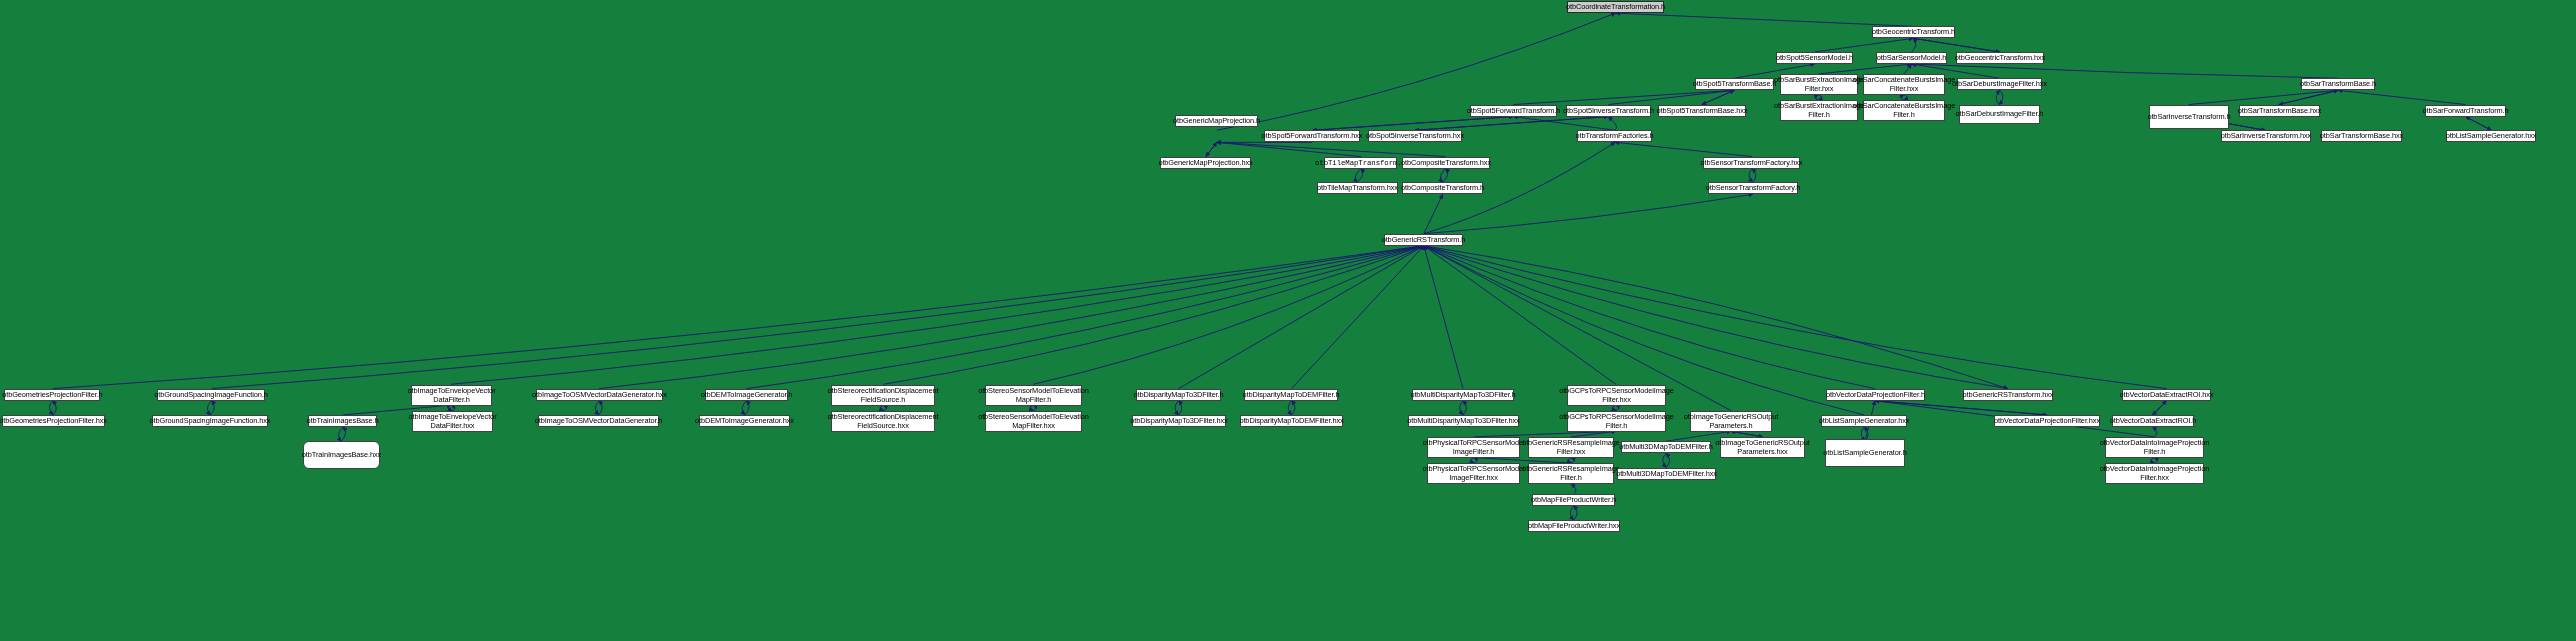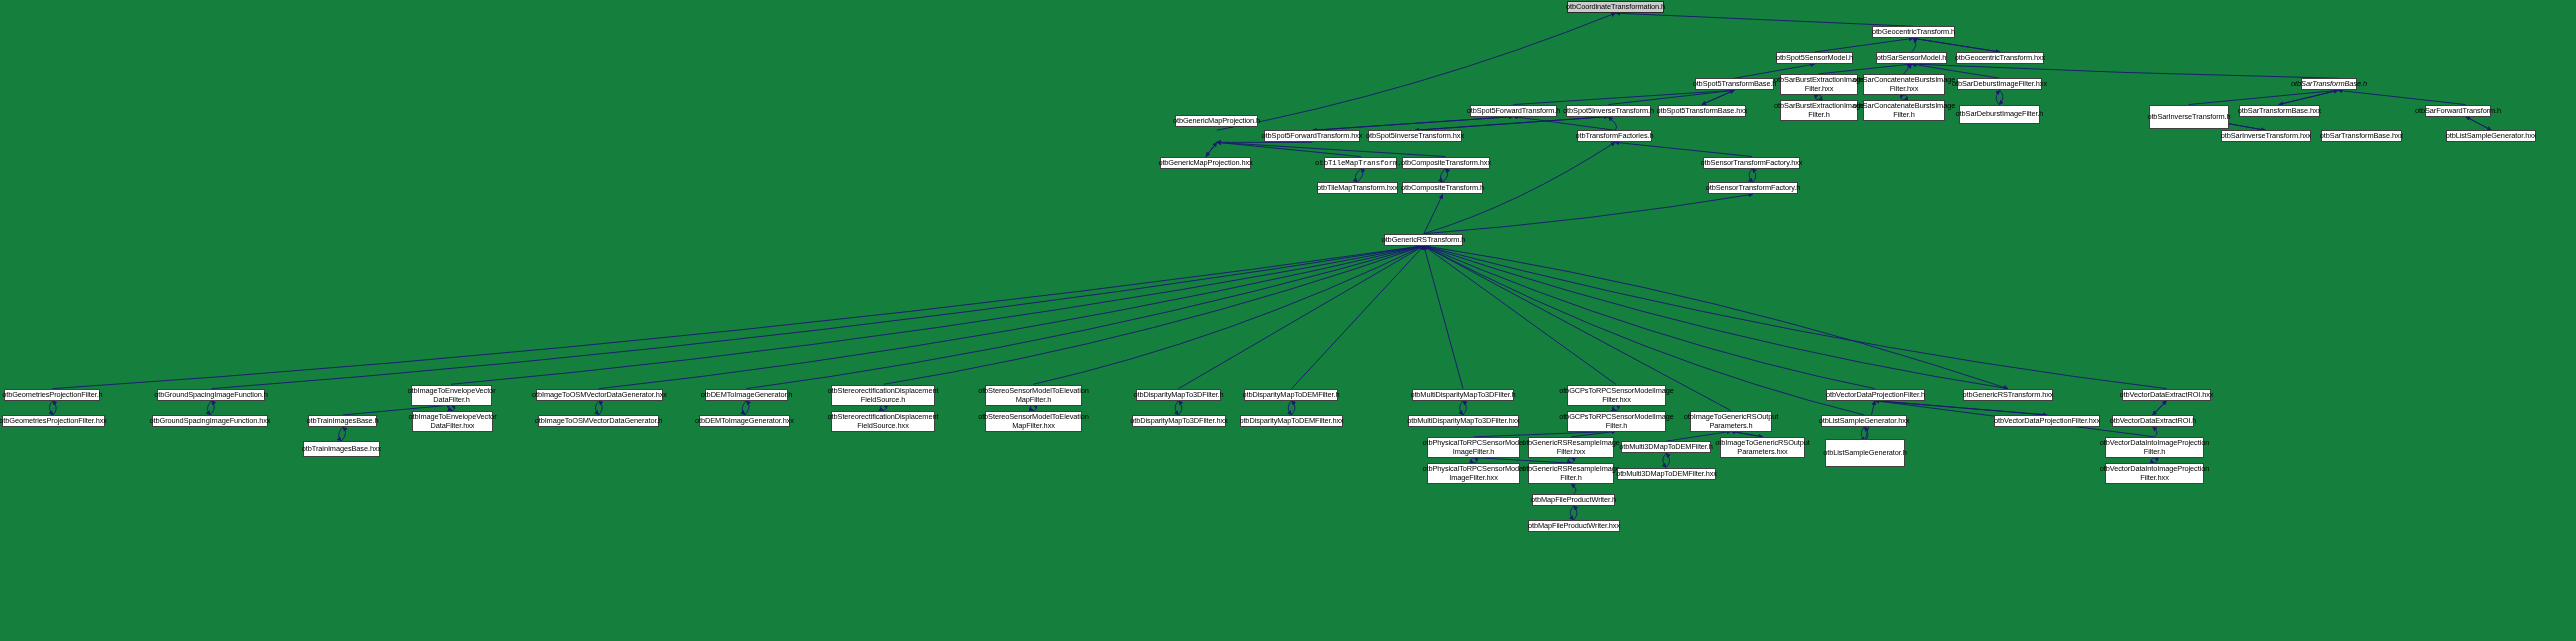--- a/index.html
+++ b/index.html
@@ -178,32 +178,32 @@
       <div class="node" style="left: 1872px; top: 26px; width: 83px; height: 12px;">otbGeocentricTransform.h</div>
       <div class="node" style="left: 1776px; top: 52px; width: 77px; height: 12px;">otbSpot5SensorModel.h</div>
       <div class="node" style="left: 1876px; top: 52px; width: 71px; height: 12px;">otbSarSensorModel.h</div>
       <div class="node" style="left: 1956px; top: 52px; width: 88px; height: 12px;">otbGeocentricTransform.hxx</div>
       <div class="node" style="left: 1695px; top: 78px; width: 79px; height: 12px;">otbSpot5TransformBase.h</div>
       <div class="node" style="left: 1780px; top: 74px; width: 78px; height: 21px;">otbSarBurstExtractionImage
 Filter.hxx</div>
       <div class="node" style="left: 1863px; top: 74px; width: 82px; height: 21px;">otbSarConcatenateBurstsImage
 Filter.hxx</div>
       <div class="node" style="left: 1957px; top: 78px; width: 85px; height: 12px;">otbSarDeburstImageFilter.hxx</div>
-      <div class="node" style="left: 2301px; top: 78px; width: 56px; height: 12px; font-style: italic;">otbSarTransformBase.h</div>
+      <div class="node" style="left: 2301px; top: 78px; width: 74px; height: 12px;">otbSarTransformBase.h</div>
       <div class="node" style="left: 1470px; top: 105px; width: 87px; height: 12px;">otbSpot5ForwardTransform.h</div>
       <div class="node" style="left: 1566px; top: 105px; width: 85px; height: 12px;">otbSpot5InverseTransform.h</div>
       <div class="node" style="left: 1658px; top: 105px; width: 88px; height: 12px;">otbSpot5TransformBase.hxx</div>
       <div class="node" style="left: 1780px; top: 100px; width: 78px; height: 21px;">otbSarBurstExtractionImage
 Filter.h</div>
       <div class="node" style="left: 1863px; top: 100px; width: 82px; height: 21px;">otbSarConcatenateBurstsImage
 Filter.h</div>
       <div class="node" style="left: 1959px; top: 105px; width: 81px; height: 19px;">otbSarDeburstImageFilter.h</div>
       <div class="node" style="left: 2149px; top: 105px; width: 80px; height: 24px;">otbSarInverseTransform.h</div>
       <div class="node" style="left: 2239px; top: 105px; width: 81px; height: 12px;">otbSarTransformBase.hxx</div>
-      <div class="node" style="left: 2425px; top: 105px; width: 66px; height: 12px;">otbSarForwardTransform.h</div>
+      <div class="node" style="left: 2425px; top: 105px; width: 81px; height: 12px;">otbSarForwardTransform.h</div>
       <div class="node" style="left: 1175px; top: 115px; width: 83px; height: 12px;">otbGenericMapProjection.h</div>
       <div class="node" style="left: 1264px; top: 130px; width: 96px; height: 12px;">otbSpot5ForwardTransform.hxx</div>
       <div class="node" style="left: 1368px; top: 130px; width: 94px; height: 12px;">otbSpot5InverseTransform.hxx</div>
       <div class="node" style="left: 1577px; top: 130px; width: 75px; height: 12px;">otbTransformFactories.h</div>
       <div class="node" style="left: 2221px; top: 130px; width: 90px; height: 12px;">otbSarInverseTransform.hxx</div>
       <div class="node" style="left: 2321px; top: 130px; width: 81px; height: 12px;">otbSarTransformBase.hxx </div>
       <div class="node" style="left: 2446px; top: 130px; width: 90px; height: 12px;">otbListSampleGenerator.hxx</div>
       <div class="node" style="left: 1160px; top: 157px; width: 91px; height: 12px;">otbGenericMapProjection.hxx</div>
       <div class="node" style="left: 1324px; top: 157px; width: 73px; height: 12px; font-family: Liberation Mono, monospace;">otbTileMapTransform.h</div>
       <div class="node" style="left: 1402px; top: 157px; width: 88px; height: 12px;">otbCompositeTransform.hxx</div>
@@ -244,21 +244,21 @@
       <div class="node" style="left: 1132px; top: 415px; width: 94px; height: 12px;">otbDisparityMapTo3DFilter.hxx</div>
       <div class="node" style="left: 1240px; top: 415px; width: 103px; height: 12px;">otbDisparityMapToDEMFilter.hxx</div>
       <div class="node" style="left: 1408px; top: 415px; width: 111px; height: 12px;">otbMultiDisparityMapTo3DFilter.hxx</div>
       <div class="node" style="left: 1567px; top: 411px; width: 99px; height: 21px;">otbGCPsToRPCSensorModelImage
 Filter.h</div>
       <div class="node" style="left: 1690px; top: 411px; width: 82px; height: 21px;">otbImageToGenericRSOutput
 Parameters.h</div>
       <div class="node" style="left: 1821px; top: 415px; width: 86px; height: 12px;">otbListSampleGenerator.hxx</div>
       <div class="node" style="left: 1994px; top: 415px; width: 106px; height: 12px;">otbVectorDataProjectionFilter.hxx</div>
       <div class="node" style="left: 2112px; top: 415px; width: 82px; height: 12px;">otbVectorDataExtractROI.h</div>
-      <div class="node" style="left: 303px; top: 441px; width: 77px; height: 16px;">otbTrainImagesBase.hxx</div>
+      <div class="node" style="left: 303px; top: 441px; width: 77px; height: 28px; border-radius: 6px;">otbTrainImagesBase.hxx</div>
       <div class="node" style="left: 1427px; top: 437px; width: 93px; height: 21px;">otbPhysicalToRPCSensorModel
 ImageFilter.h</div>
       <div class="node" style="left: 1528px; top: 437px; width: 86px; height: 21px;">otbGenericRSResampleImage
 Filter.hxx</div>
       <div class="node" style="left: 1621px; top: 441px; width: 90px; height: 12px;">otbMulti3DMapToDEMFilter.h</div>
       <div class="node" style="left: 1720px; top: 437px; width: 85px; height: 21px;">otbImageToGenericRSOutput
 Parameters.hxx</div>
       <div class="node" style="left: 1825px; top: 439px; width: 80px; height: 28px;">otbListSampleGenerator.h</div>
       <div class="node" style="left: 2105px; top: 437px; width: 99px; height: 21px;">otbVectorDataIntoImageProjection
 Filter.h</div>

